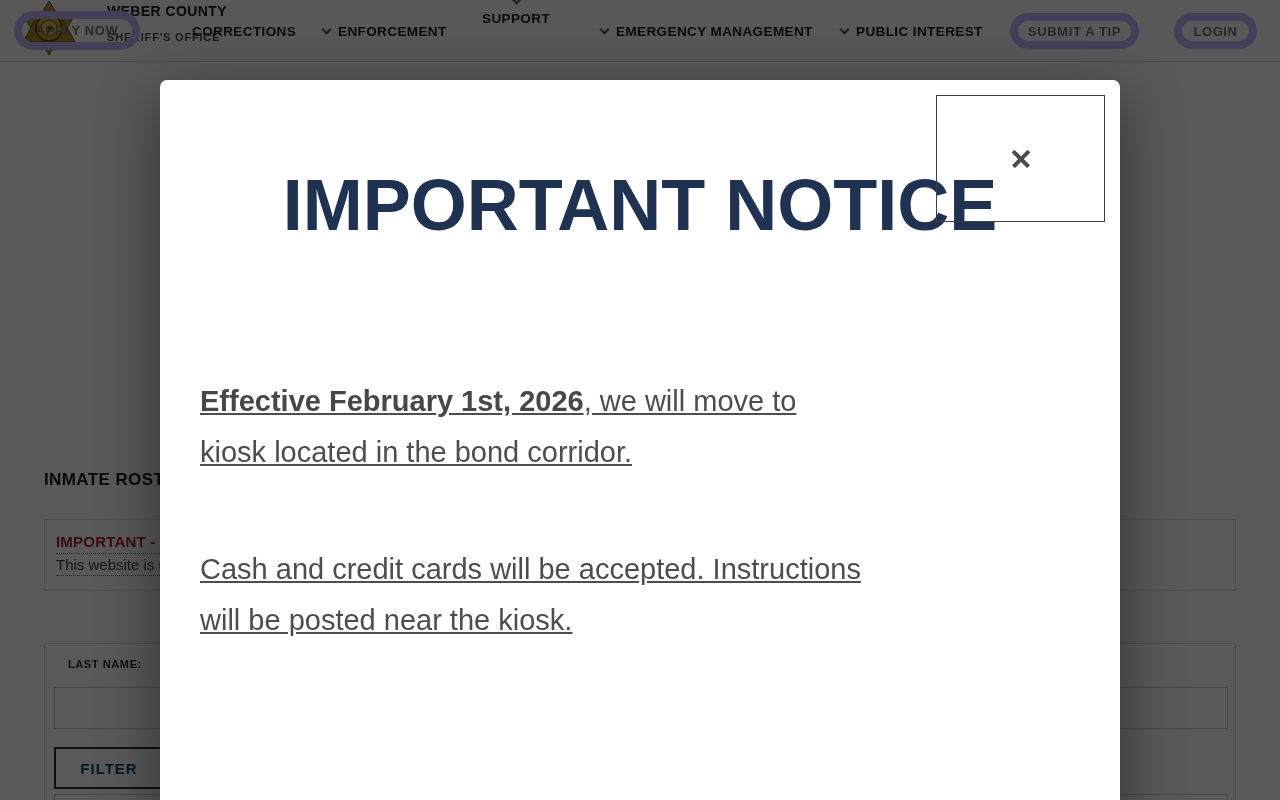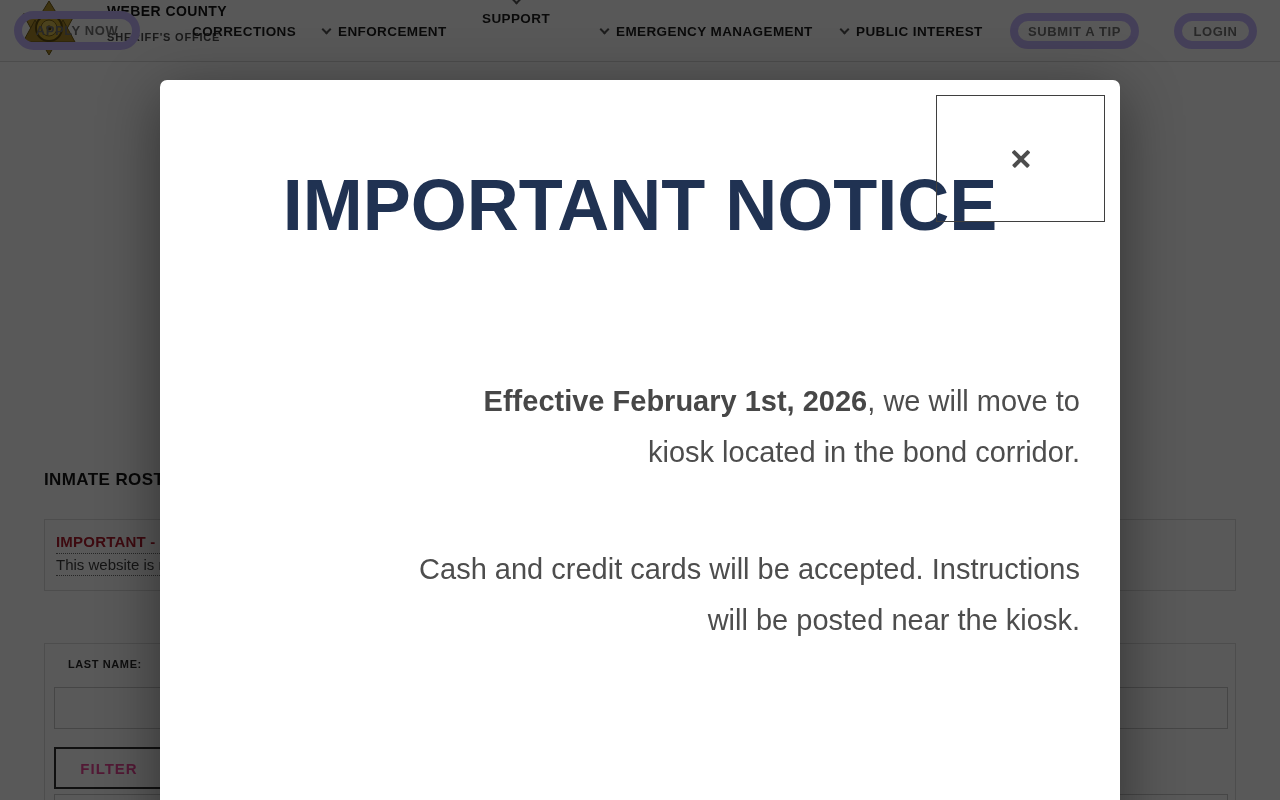--- a/index.html
+++ b/index.html
@@ -48,21 +48,21 @@
 
   .filter-panel { position:absolute; left:44px; top:643px; width:1192px; height:200px;
                   border:1px solid #dcdcdc; background:#fff; }
   .filter-label { position:absolute; left:23px; top:14px; font-size:11px; font-weight:bold;
                   color:#2a2a2a; letter-spacing:.6px; }
   .filter-input { position:absolute; left:9px; top:43px; width:1174px; height:42px;
                   border:1px solid #c9c9c9; background:#fff; font-size:15px; color:#333;
                   padding:0 10px; outline:none; }
   .filter-button { position:absolute; left:9px; top:103px; width:110px; height:42px;
                    border:2px solid #2e2e2e; background:transparent; font-size:15px;
-                   font-weight:bold; letter-spacing:1px; color:#ec4899; cursor:pointer;
+                   font-weight:bold; letter-spacing:1px; color:#0c4a6e; cursor:pointer;
                    font-family:"Liberation Sans", sans-serif; }
   .results-box { position:absolute; left:9px; top:150px; width:1174px; height:60px;
                  border:1px solid #c9c9c9; background:#fff; }
 
   
   .backdrop { position:absolute; inset:0; background:rgba(0,0,0,0.65); z-index:10; }
 
   .modal { position:absolute; left:160px; top:80px; width:960px; height:760px;
            background:#ffffff; border-radius:7px 7px 0 0; z-index:20;
            box-shadow:0 14px 60px rgba(0,0,0,0.45); }
@@ -73,22 +73,22 @@
   .x-icon { position:relative; width:22px; height:22px; }
   .x-icon::before, .x-icon::after { content:""; position:absolute; left:0; top:9.5px;
                  width:22px; height:3.5px; background:#4d4d4d; border-radius:1px; }
   .x-icon::before { transform:rotate(45deg); }
   .x-icon::after  { transform:rotate(-45deg); }
 
   .modal-title { margin-top:88px; text-align:center; font-size:72px; font-weight:bold;
                  color:#203252; letter-spacing:0px; line-height:1.05; position:relative;
                  z-index:1; white-space:nowrap; }
 
-  .modal-body { margin-top:132px; padding:0 40px; text-align:right;
-                font-size:29px; color:#4d4d4d; }
+  .modal-body { margin-top:132px; padding:0 40px; text-align:left;
+                font-size:29px; color:#4d4d4d;text-decoration:underline; }
   .modal-line { line-height:51px; white-space:nowrap; }
   .modal-p + .modal-p { margin-top:66px; }
   .b { font-weight:bold; color:#474747; }
 </style>
 </head>
 <body>
 
 <div class="stage">
 
   <div class="page">

